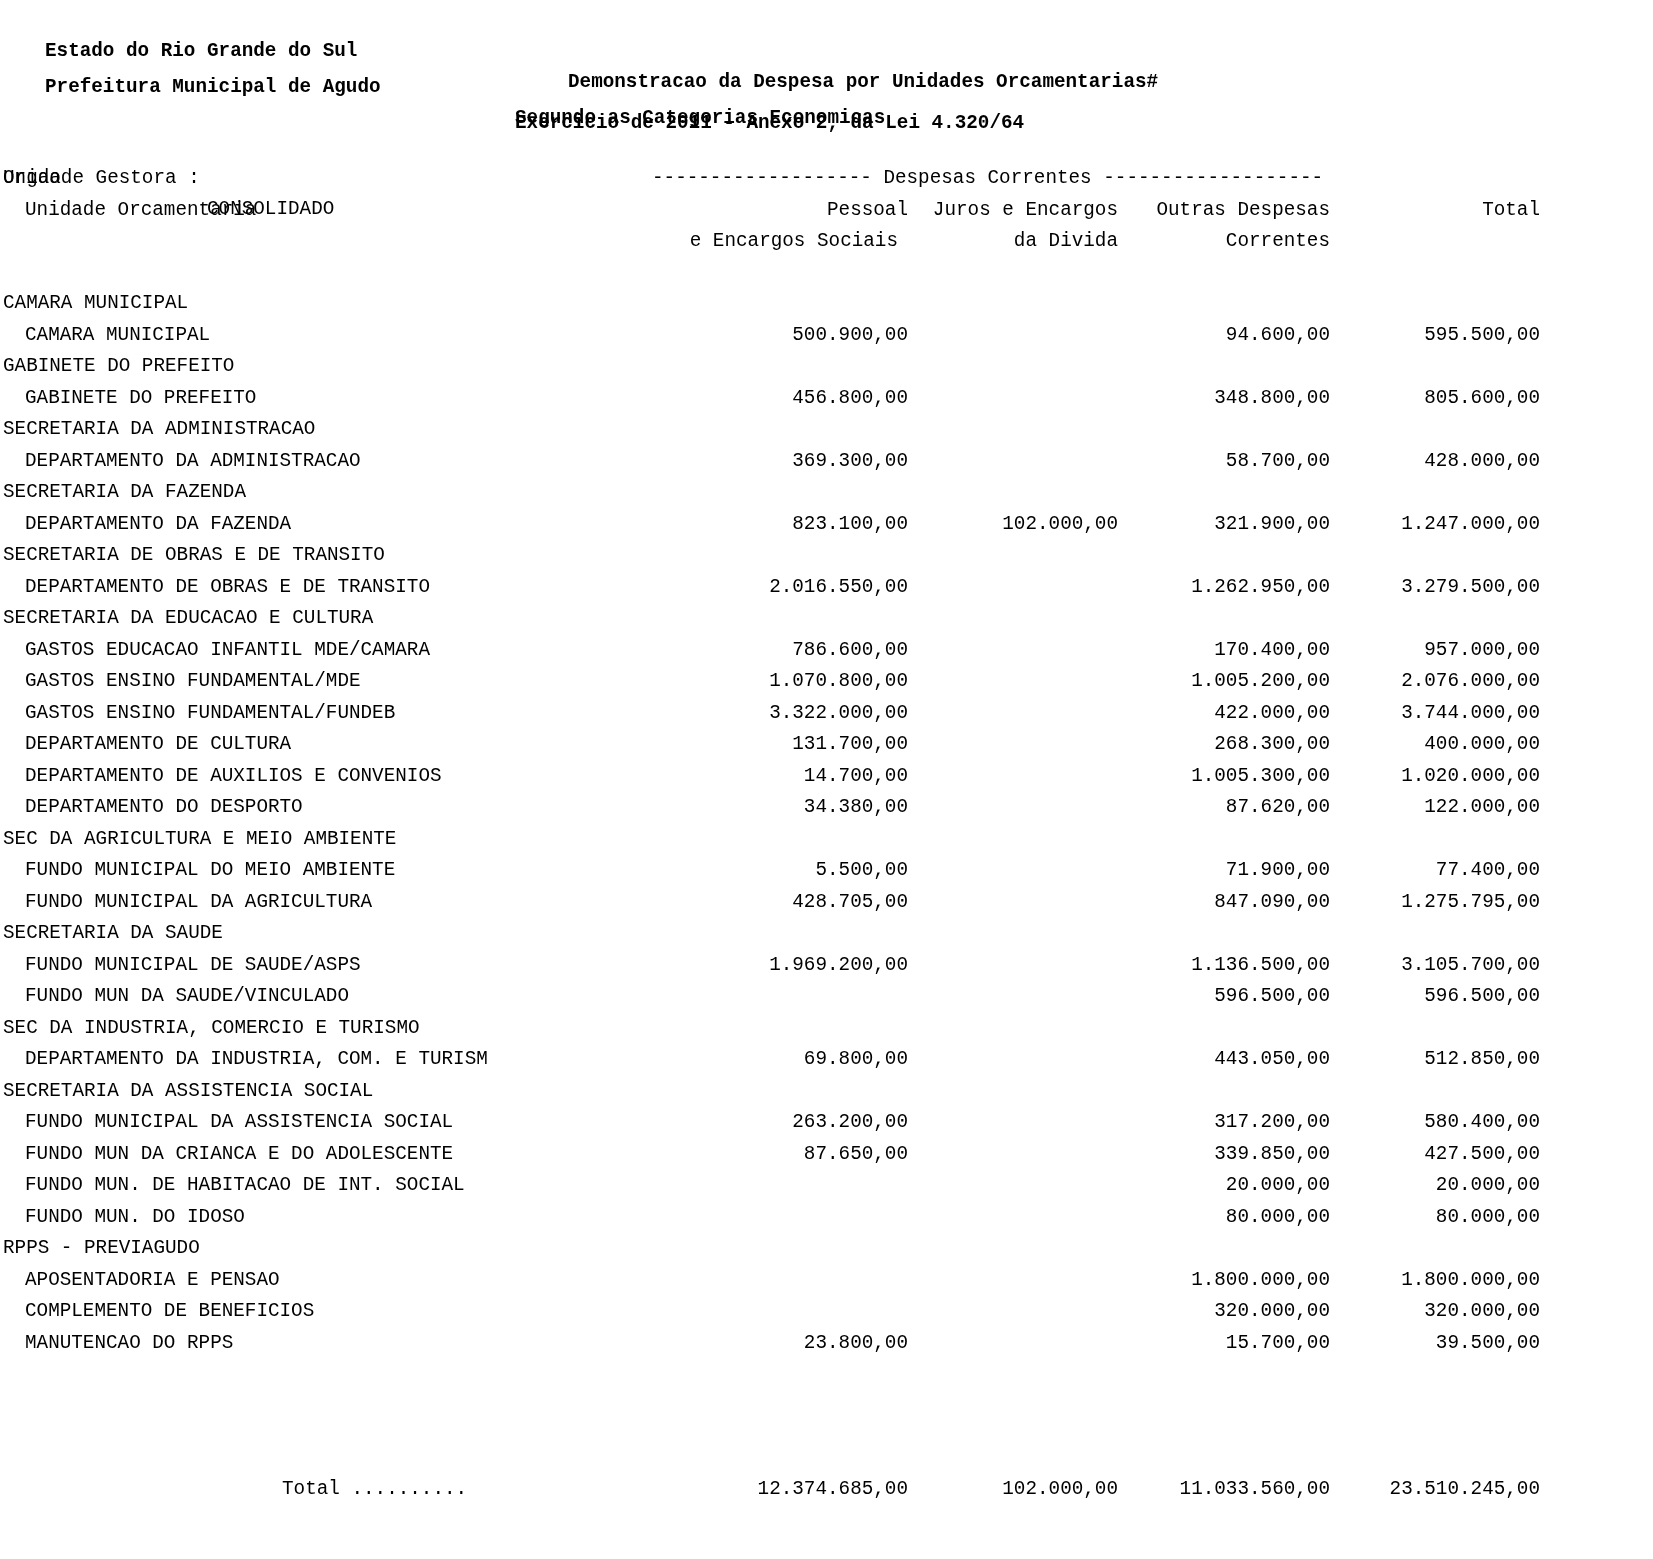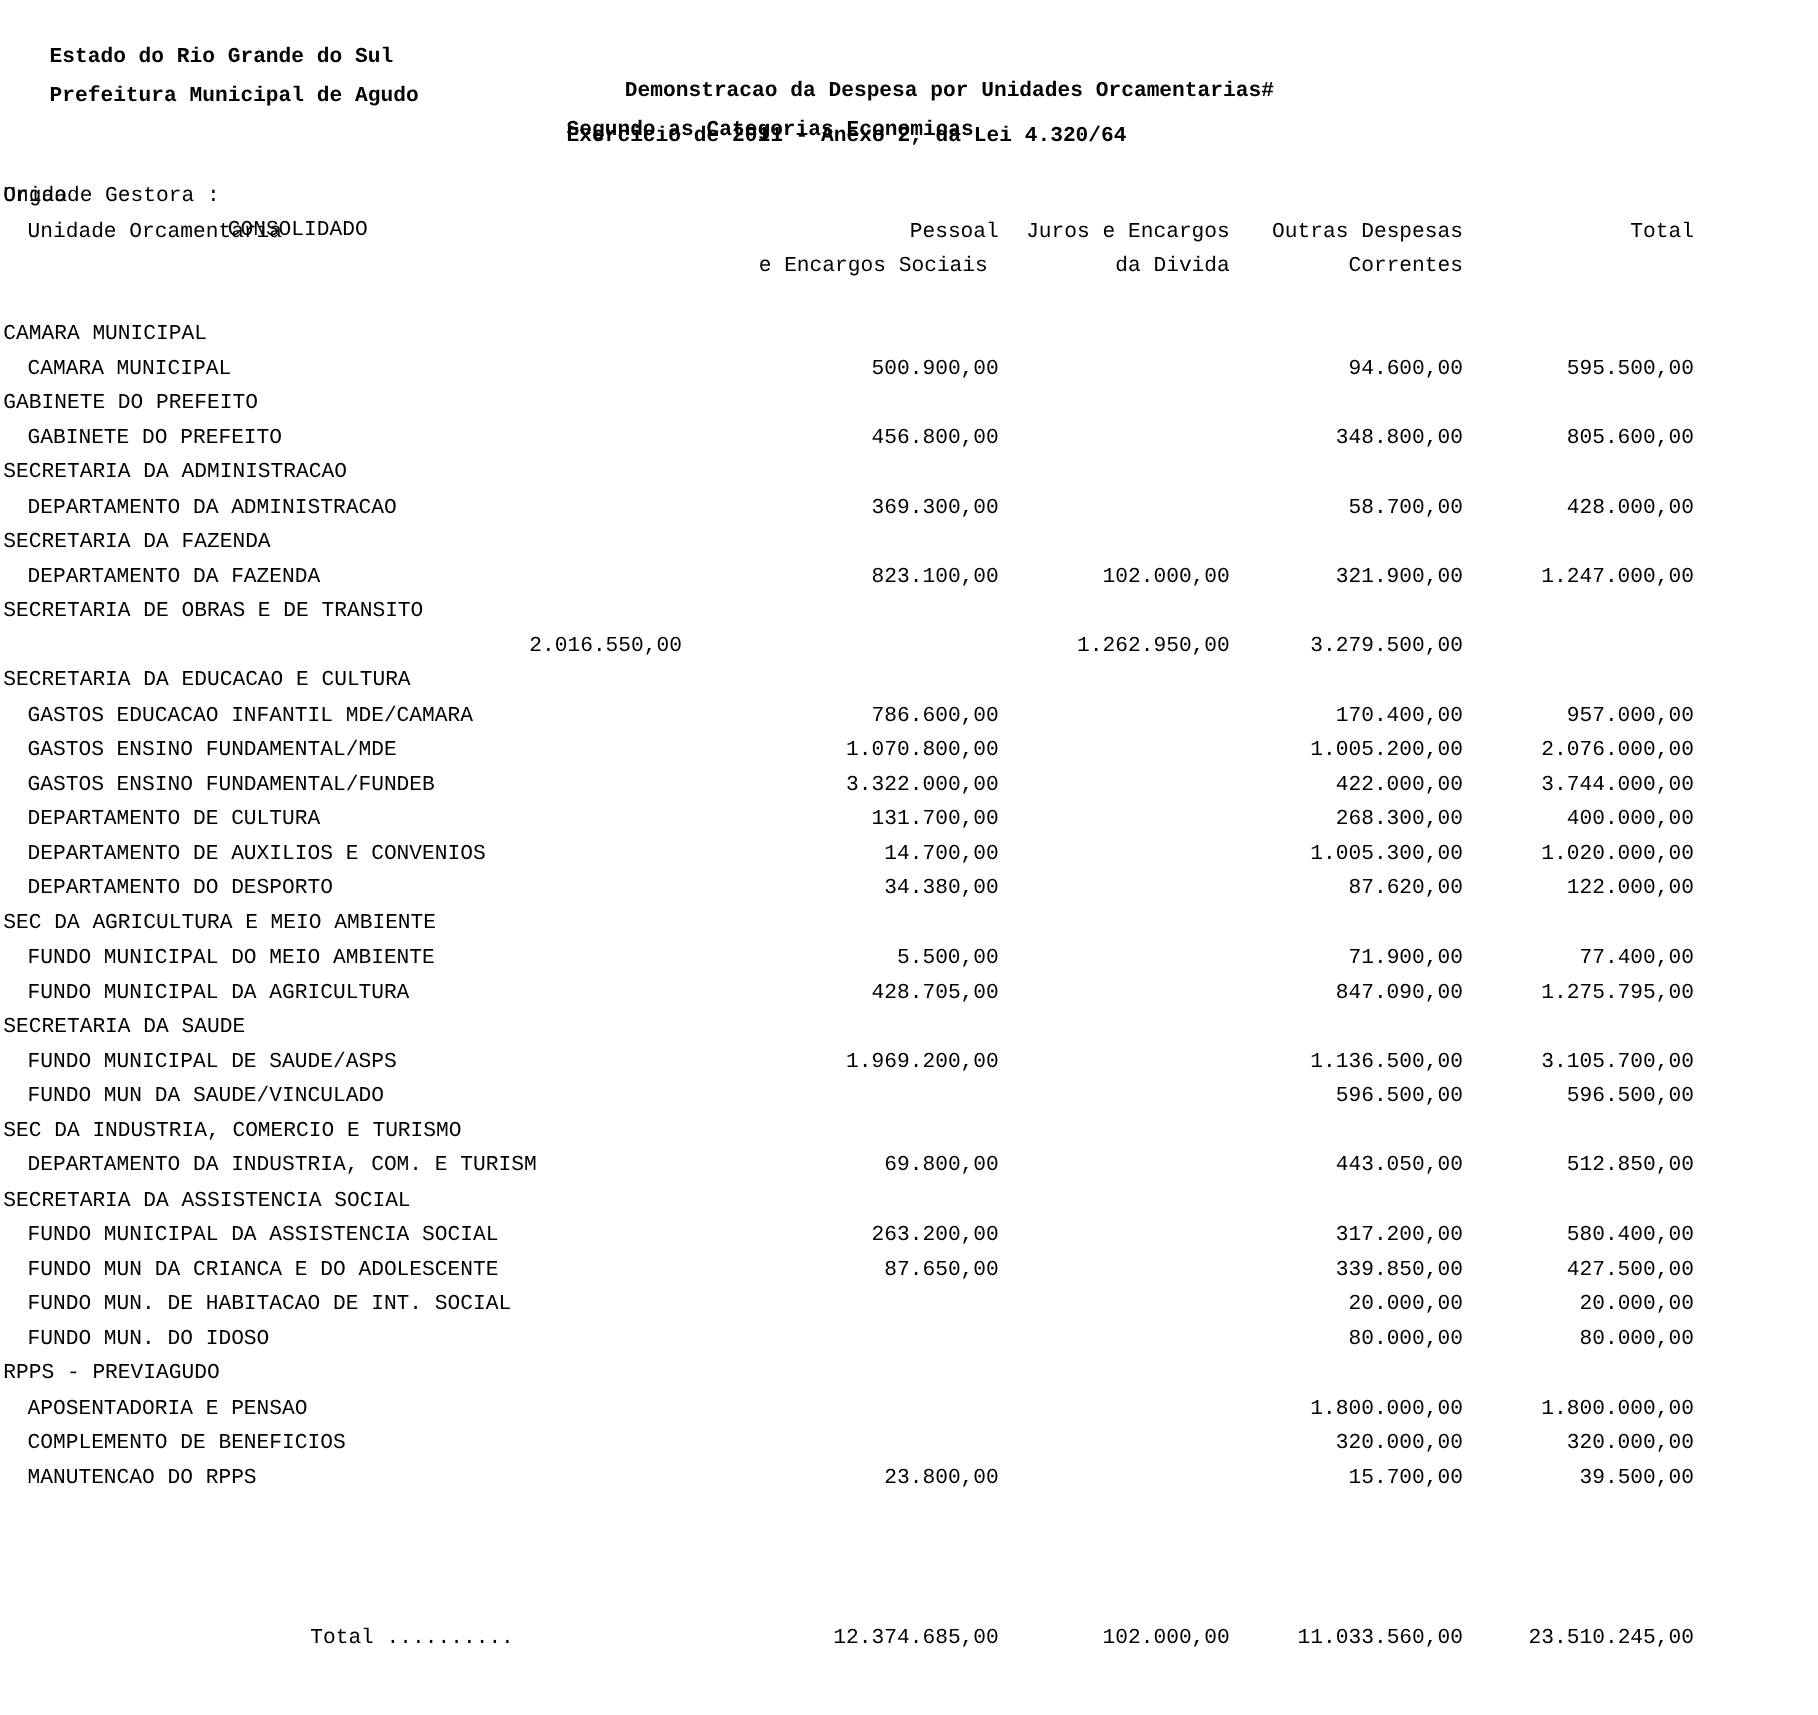--- a/index.html
+++ b/index.html
@@ -73,20 +73,21 @@
   </div>
 
   <div class="meta">
     <span class="lbl">Unidade Gestora :</span>
     <span class="val">CONSOLIDADO</span>
   </div>
 
   <div class="thead">
     <div class="grid-row">
       <div class="cell name">Orgao</div>
+      <div class="cell band-cell">------------------- Despesas Correntes -------------------</div>
     </div>
     <div class="grid-row">
       <div class="cell name indent">Unidade Orcamentaria</div>
       <div class="cell num">Pessoal</div>
       <div class="cell num">Juros e Encargos</div>
       <div class="cell num">Outras Despesas</div>
       <div class="cell num">Total</div>
     </div>
     <div class="grid-row">
       <div class="cell name"></div>
@@ -155,20 +156,21 @@
         <div class="cell num">1.247.000,00</div>
       </div>
       <div class="grid-row row-group">
         <div class="cell name">SECRETARIA DE OBRAS E DE TRANSITO</div>
         <div class="cell num"></div>
         <div class="cell num"></div>
         <div class="cell num"></div>
         <div class="cell num"></div>
       </div>
       <div class="grid-row row-item">
+        <div class="cell name">DEPARTAMENTO DE OBRAS E DE TRANSITO</div>
         <div class="cell num">2.016.550,00</div>
         <div class="cell num"></div>
         <div class="cell num">1.262.950,00</div>
         <div class="cell num">3.279.500,00</div>
       </div>
       <div class="grid-row row-group">
         <div class="cell name">SECRETARIA DA EDUCACAO E CULTURA</div>
         <div class="cell num"></div>
         <div class="cell num"></div>
         <div class="cell num"></div>

